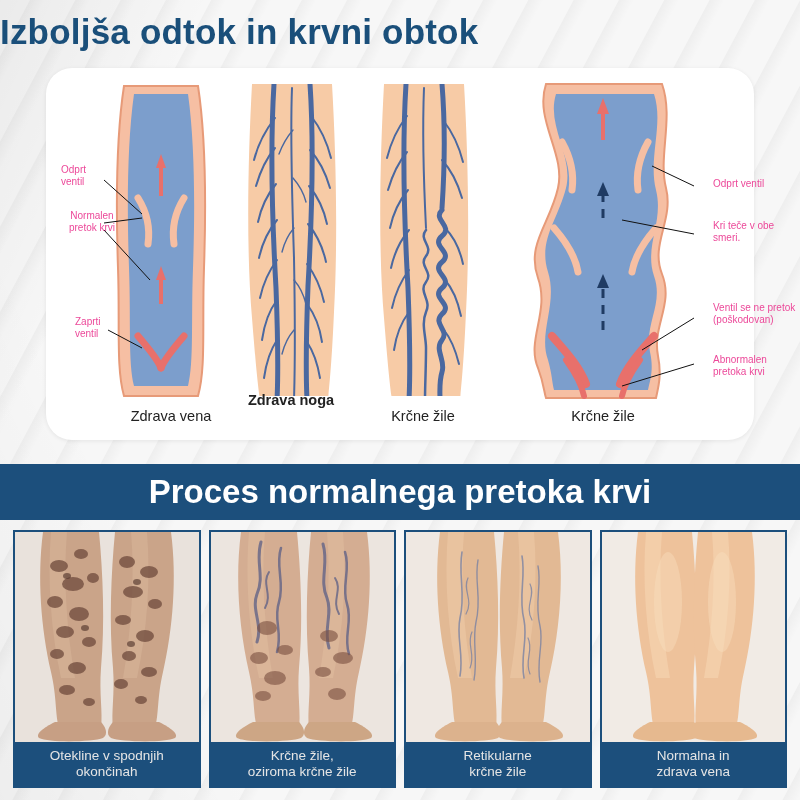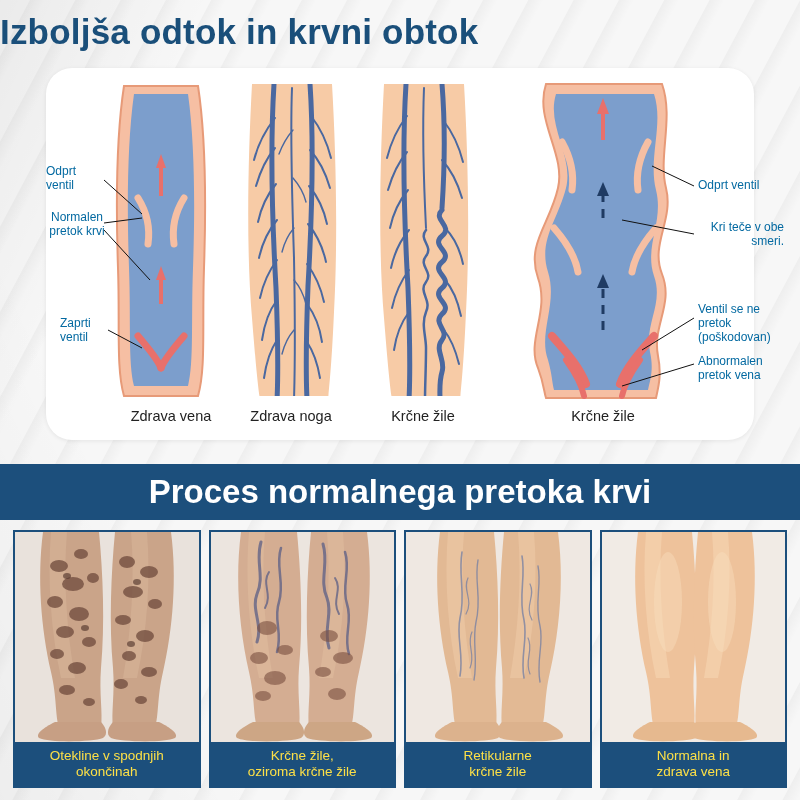--- a/index.html
+++ b/index.html
@@ -65,24 +65,25 @@
   }
   .fig-caption {
     position: absolute;
     font-size: 14.5px;
     color: #222;
     text-align: center;
     white-space: nowrap;
   }
   .lbl {
     position: absolute;
-    font-size: 12px;
-    color: #0369a1;
+    font-size: 10px;
+    color: #ec4899;
     line-height: 1.18;
     white-space: pre-line;
+    margin-left: 15px;
   }
   
   .band {
     position: absolute;
     top: 464px;
     left: 0;
     width: 800px;
     height: 56px;
     background: #1c4f7c;
   }
@@ -123,21 +124,21 @@
     top: 0; left: 0; right: 0;
     height: 212px;
     overflow: hidden;
     background: linear-gradient(#efe9e5, #e6dfda);
   }
   .cap {
     position: absolute;
     left: 0; right: 0; bottom: 0;
     height: 44px;
     background: #1c4f7c;
-    color: #fde047;
+    color: #e5e5e5;
     font-size: 13.5px;
     line-height: 1.18;
     display: flex;
     align-items: center;
     justify-content: center;
     text-align: center;
     white-space: pre-line;
     padding: 0 4px;
     box-sizing: border-box;
   }
@@ -274,29 +275,29 @@
       </svg>
 
       <div class="lbl" style="left:0px; top:96px; width:56px; text-align:left;">Odprt
 ventil</div>
       <div class="lbl" style="left:0px; top:142px; width:62px; text-align:center;">Normalen
 pretok krvi</div>
       <div class="lbl" style="left:14px; top:248px; width:56px; text-align:left;">Zaprti
 ventil</div>
 
       <div class="lbl" style="left:652px; top:110px; width:82px;">Odprt ventil</div>
-      <div class="lbl" style="left:652px; top:152px; width:86px;text-align:right;">Kri teče v obe
+      <div class="lbl" style="left:652px; top:152px; width:86px;">Kri teče v obe
 smeri.</div>
       <div class="lbl" style="left:652px; top:234px; width:96px;">Ventil se ne pretok
 (poškodovan)</div>
       <div class="lbl" style="left:652px; top:286px; width:86px;">Abnormalen
-pretok vena</div>
+pretoka krvi</div>
 
       <div class="fig-caption" style="left:60px; top:340px; width:130px;">Zdrava vena</div>
-      <div class="fig-caption" style="left:180px; top:340px; width:130px;">Zdrava noga</div>
+      <div class="fig-caption" style="left:180px; top:324px; width:130px;font-weight:bold;">Zdrava noga</div>
       <div class="fig-caption" style="left:312px; top:340px; width:130px;">Krčne žile</div>
       <div class="fig-caption" style="left:492px; top:340px; width:130px;">Krčne žile</div>
     </div>
   </div>
 
   <div class="band">
     <div class="band-text">Proces normalnega pretoka krvi</div>
   </div>
 
   <div class="photos">

